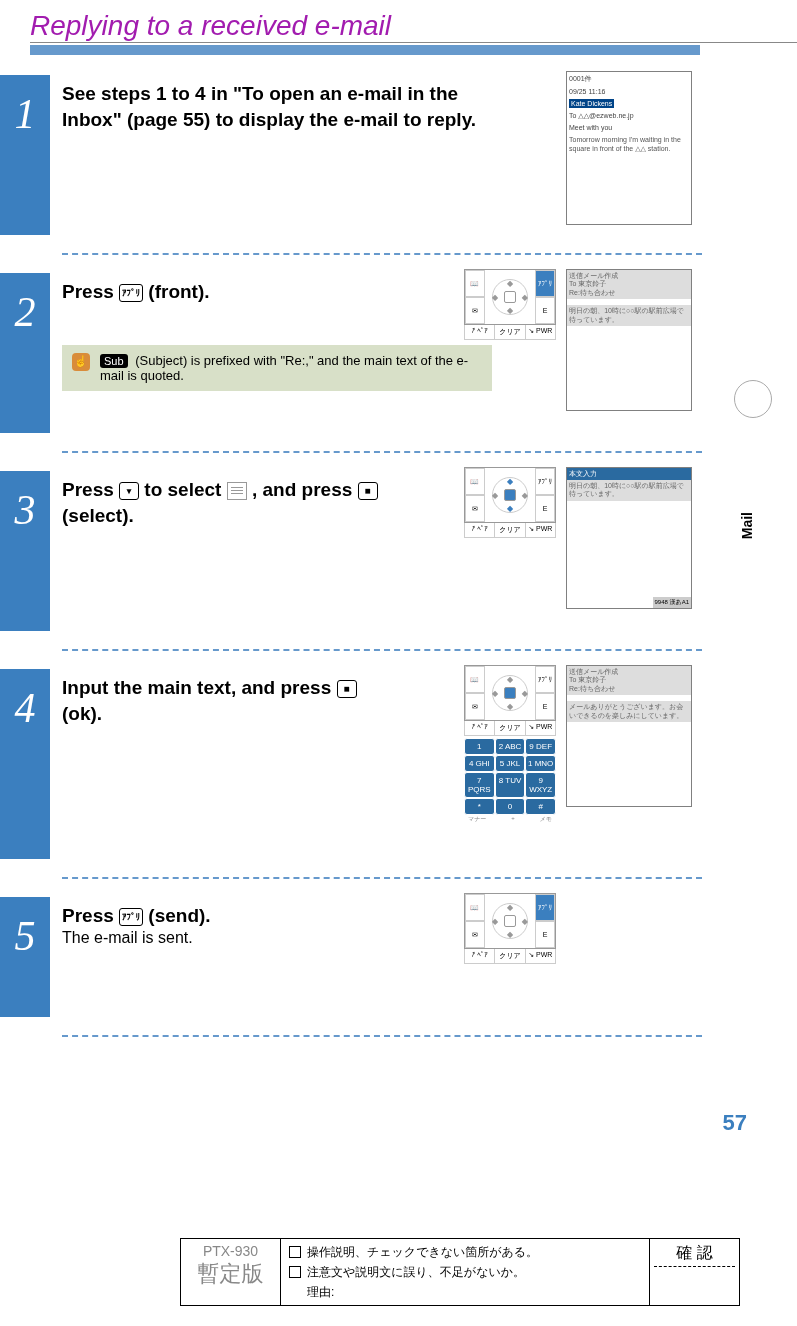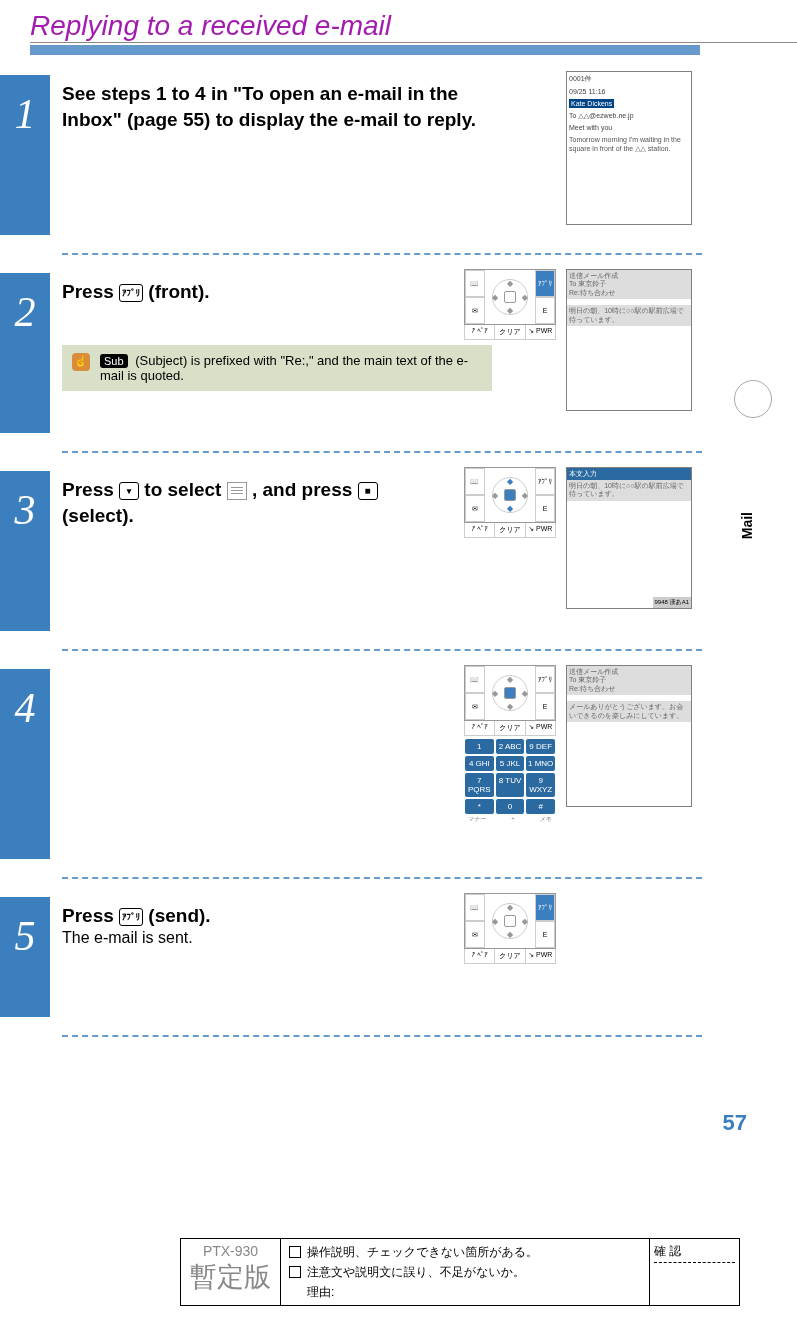--- a/index.html
+++ b/index.html
@@ -201,34 +201,35 @@
     display:flex;
     font-size:13px;
   }
   .footer-left {
     width:100px;
     border-right:1px solid #000;
     text-align:center;
     padding:4px;
   }
   .footer-model { color:#888; font-size:14px; }
-  .footer-prov { font-size:27px; color:#888; }
+  .footer-prov { font-size:22px; color:#888; }
   .footer-mid {
     flex:1;
     padding:4px 8px;
     font-size:12px;
     line-height:1.5;
   }
   .footer-check { display:flex; align-items:center; margin-bottom:2px; }
   .footer-check .cb { width:12px;height:12px;border:1px solid #000;margin-right:6px;flex-shrink:0; }
   .footer-right {
     width:90px;
     border-left:1px solid #000;
     padding:4px;
-    font-size:12px;
+    font-size:16px;
+    text-align:center;
   }
   .footer-right-label { border-bottom:1px dashed #000; padding-bottom:2px; }
   .ss-gray-block { background:#ddd; padding:2px; font-size:7px; color:#666; line-height:1.2; }
 </style>
 </head>
 <body>
 
 <div class="page-content">
 
   <div class="title-area">
@@ -353,20 +354,25 @@
         <div class="ss-gray-block">明日の朝、10時に○○駅の駅前広場で待っています。</div>
         <div style="position:absolute;bottom:0;right:0;background:#ccc;font-size:6px;padding:1px 2px;">9948 漢あA1</div>
       </div>
     </div>
   </div>
   <div class="divider"></div>
 
   <div class="step-block">
     <div class="step-num" style="height:190px;">4</div>
     <div class="step-body" style="min-height:190px;">
+      <div class="step-text" style="width:330px;">
+        <span>Input the main text, and press </span>
+        <span class="inline-key square"></span>
+        <span> (ok).</span>
+      </div>
 
       <div class="keypad-diagram" style="top:-4px;">
         <div class="kd-top">
           <div class="kd-side">
             <div>📖</div>
             <div>✉</div>
           </div>
           <div class="kd-mid">
             <div class="kd-dpad">
               <div class="kd-center" style="background:#3b7fbf;"></div>

